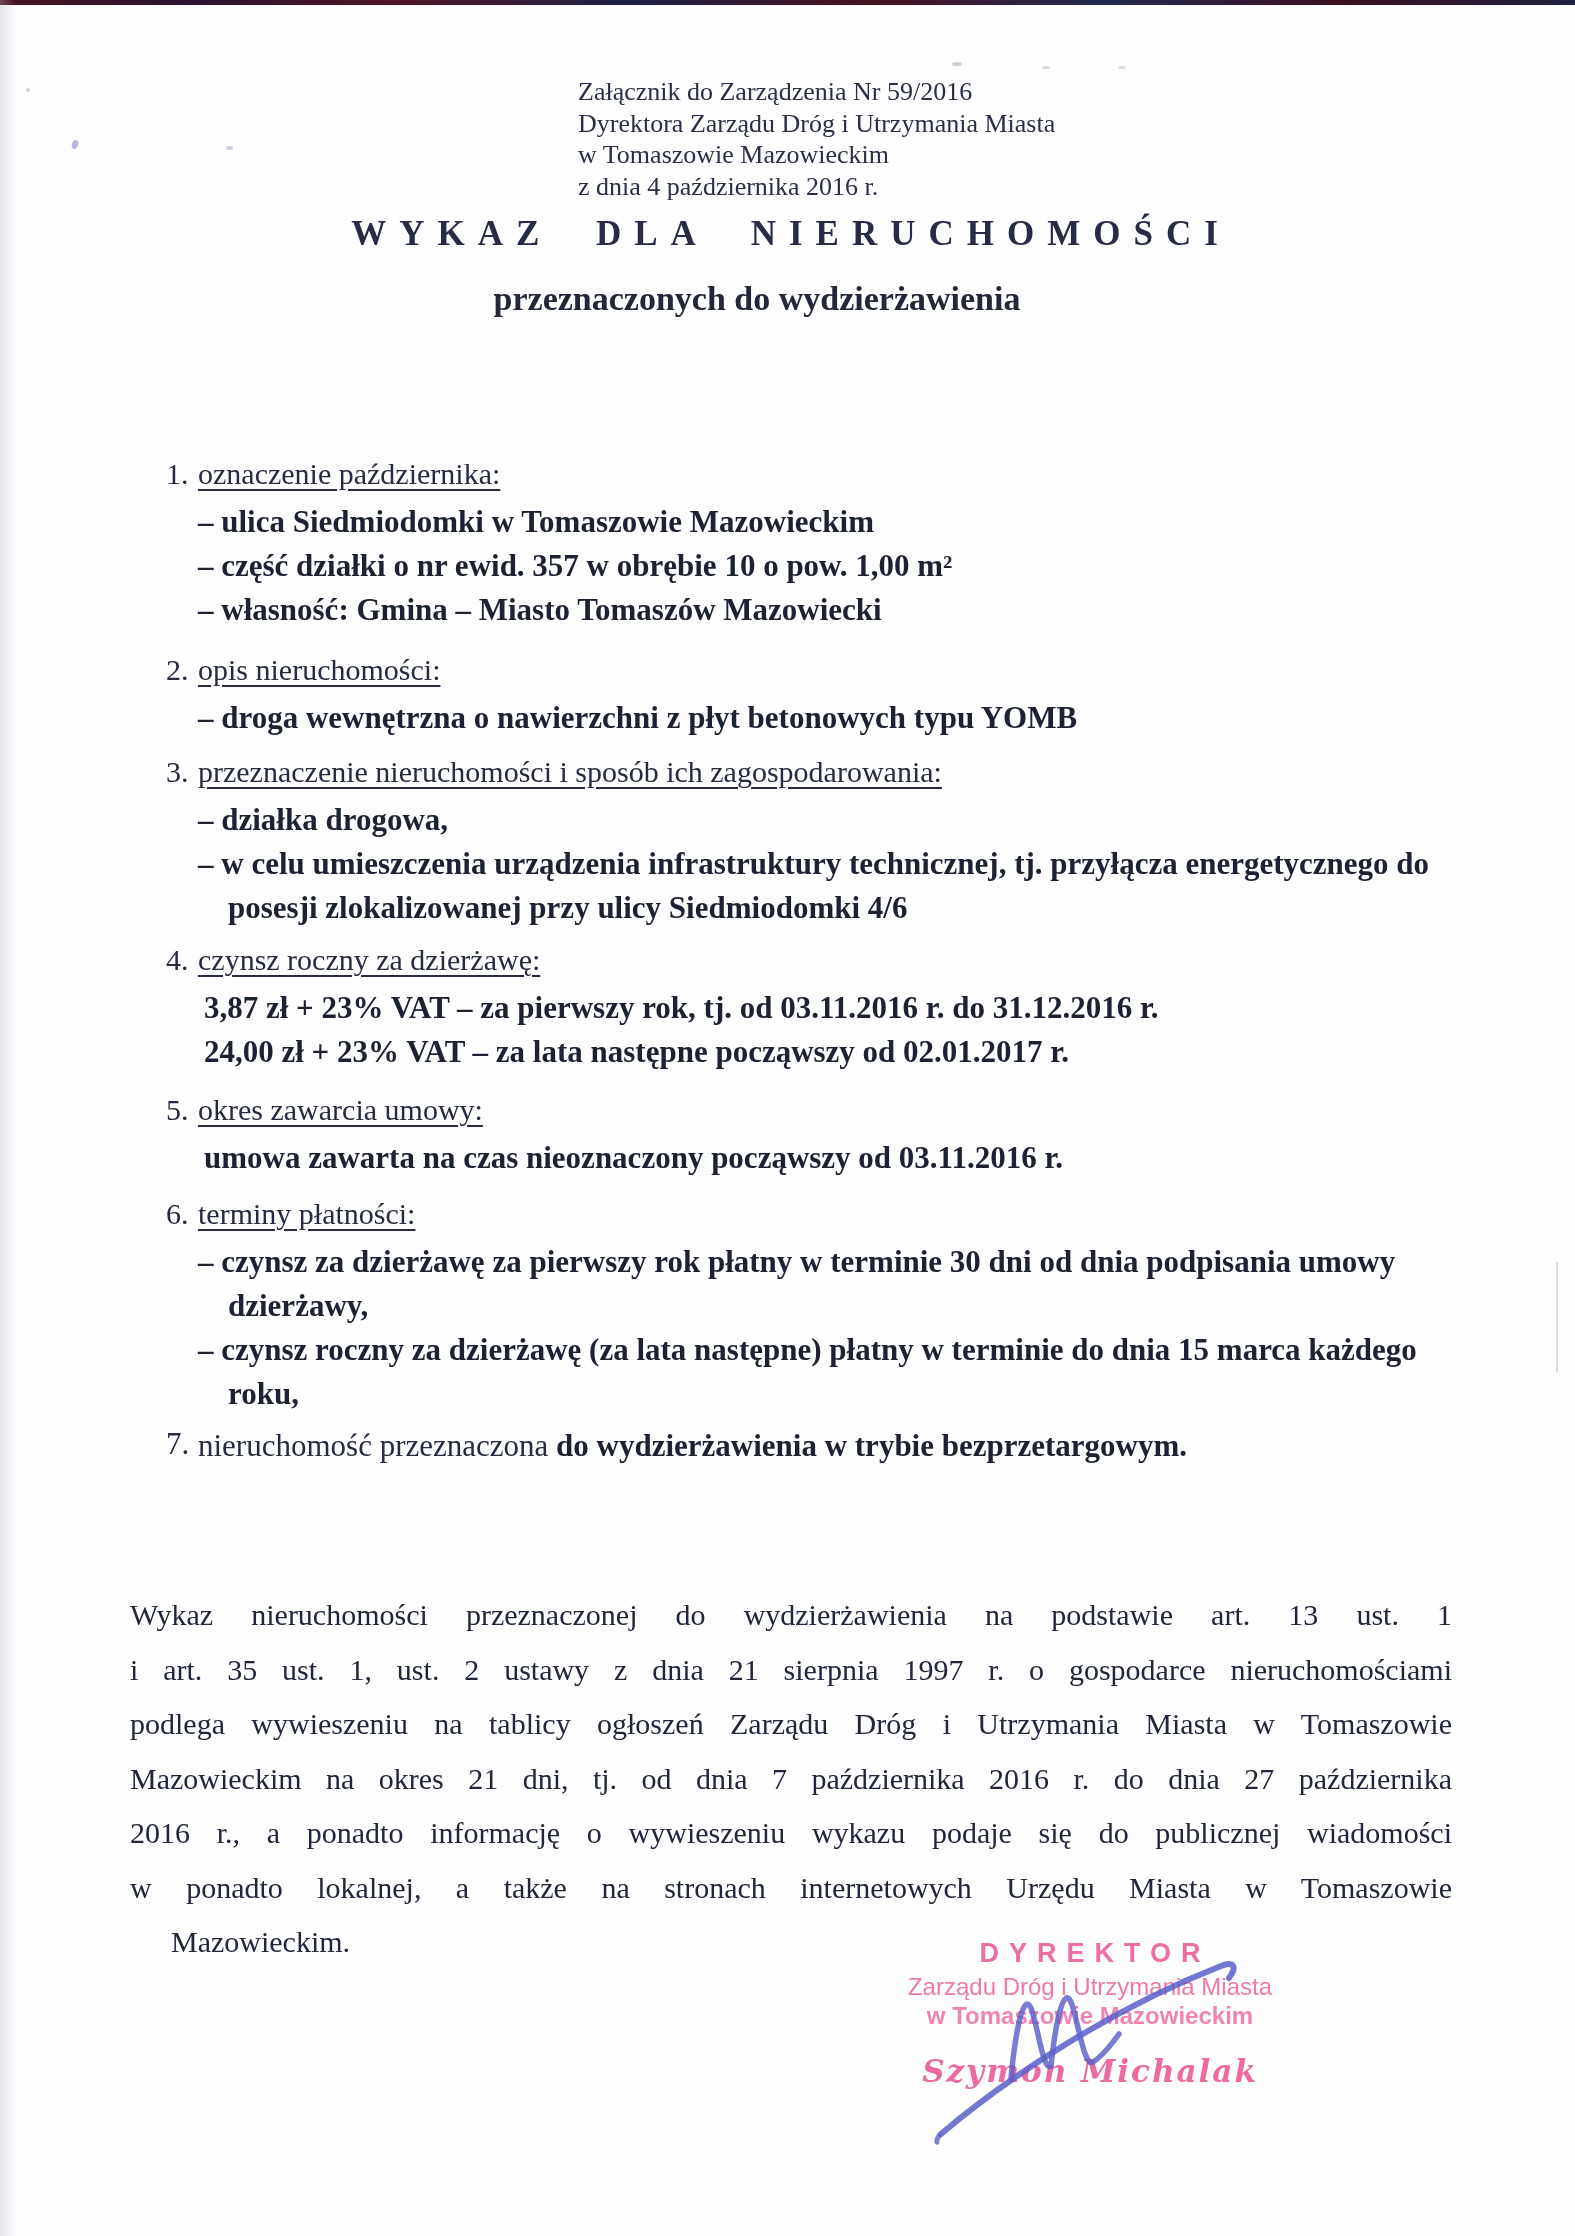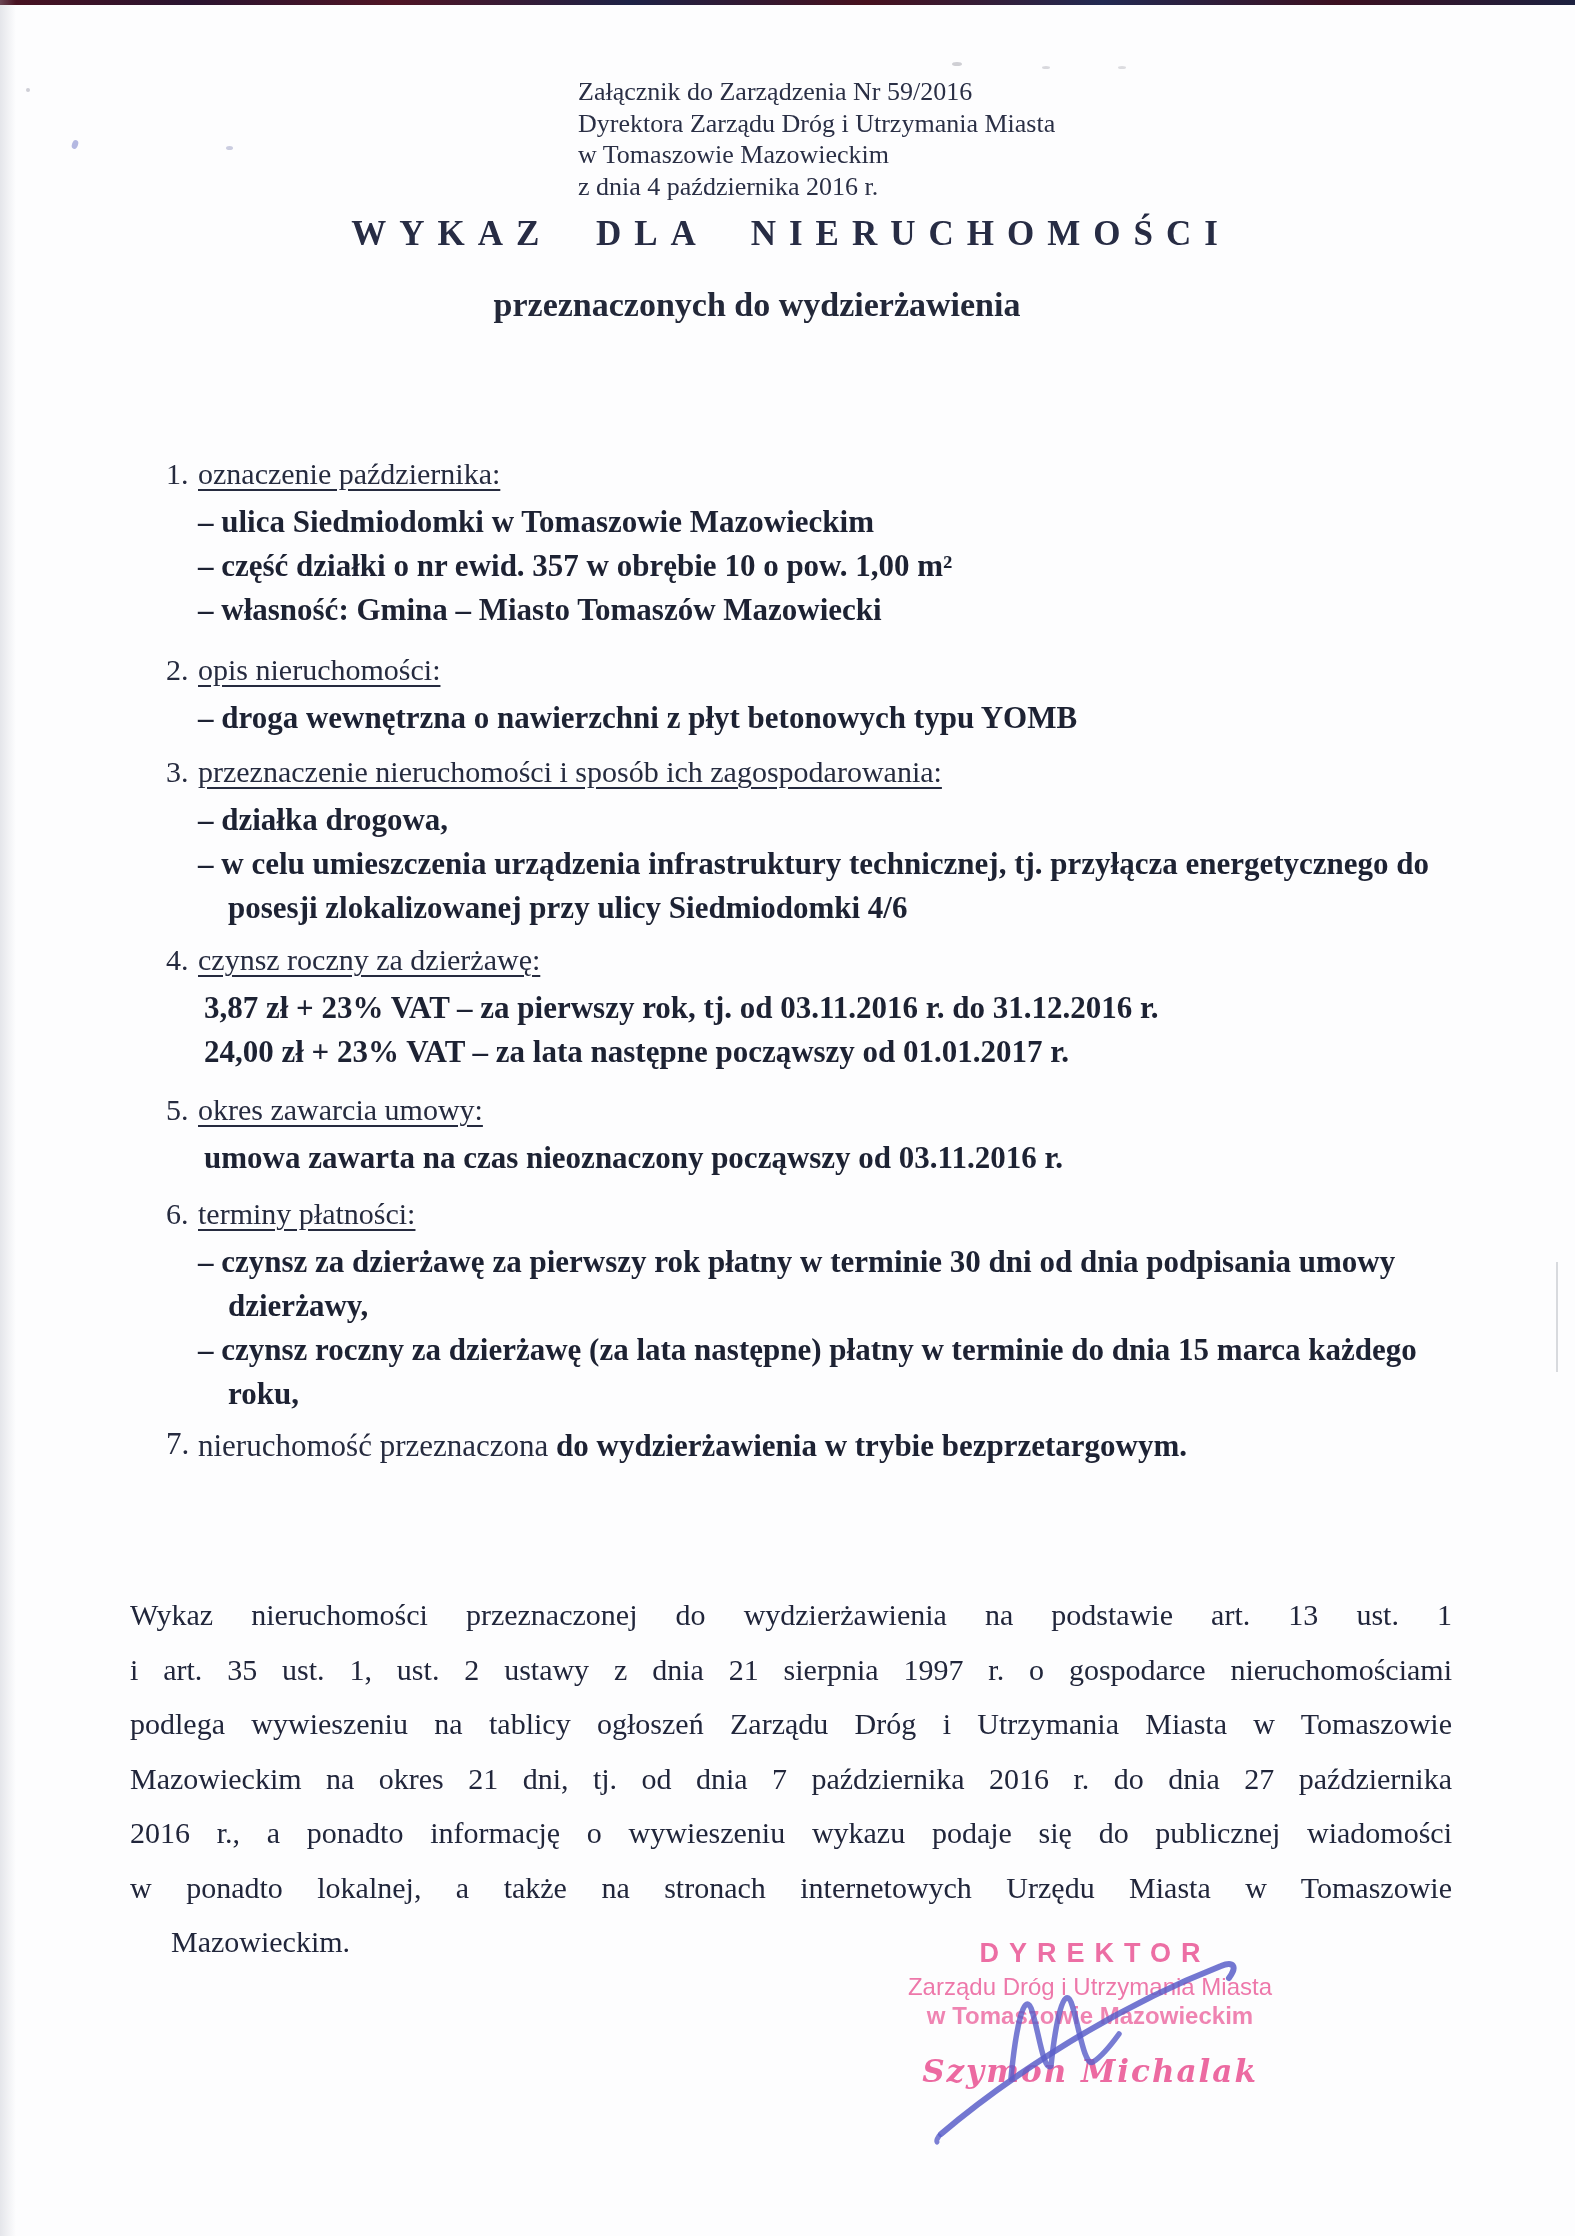--- a/index.html
+++ b/index.html
@@ -18,21 +18,21 @@
   }
   .speck { position:absolute; border-radius:50%; }
 
   .ref-header { position:absolute; left:578px; top:76px; font-size:26px; line-height:31.5px; color:#2a2f45; }
 
   .doc-title {
     position:absolute; left:130px; top:214px; width:1322px; text-align:center;
     font-size:35px; font-weight:bold; letter-spacing:13px; word-spacing:22px; color:#272c44;
   }
   .doc-subtitle {
-    position:absolute; left:96px; top:286px; width:1322px; text-align:center;
+    position:absolute; left:96px; top:280px; width:1322px; text-align:center;
     font-size:34px; font-weight:bold; color:#232839;
   }
 
   .item { position:absolute; left:166px; width:1292px; display:flex; }
   .item .num { width:32px; flex:none; font-size:30px; line-height:36px; }
   .item .body { flex:1; }
   .item .head {
     font-size:30px; line-height:36px;
     text-decoration:underline; text-underline-offset:5px; text-decoration-thickness:1.5px;
   }
@@ -120,21 +120,21 @@
       </div>
     </span>
   </div>
 
   <div class="item" style="top:942px;">
     <span class="num">4.</span>
     <span class="body">
       <span class="head">czynsz roczny za dzierżawę:</span>
       <div class="blines">
         <div class="bline nodash">3,87 zł + 23% VAT – za pierwszy rok, tj. od 03.11.2016 r. do 31.12.2016 r.</div>
-        <div class="bline nodash">24,00 zł + 23% VAT – za lata następne począwszy od 01.01.2017 r.</div>
+        <div class="bline nodash">24,00 zł + 23% VAT – za lata następne począwszy od 02.01.2017 r.</div>
       </div>
     </span>
   </div>
 
   <div class="item" style="top:1092px;">
     <span class="num">5.</span>
     <span class="body">
       <span class="head">okres zawarcia umowy:</span>
       <div class="blines">
         <div class="bline nodash">umowa zawarta na czas nieoznaczony począwszy od 03.11.2016 r.</div>

